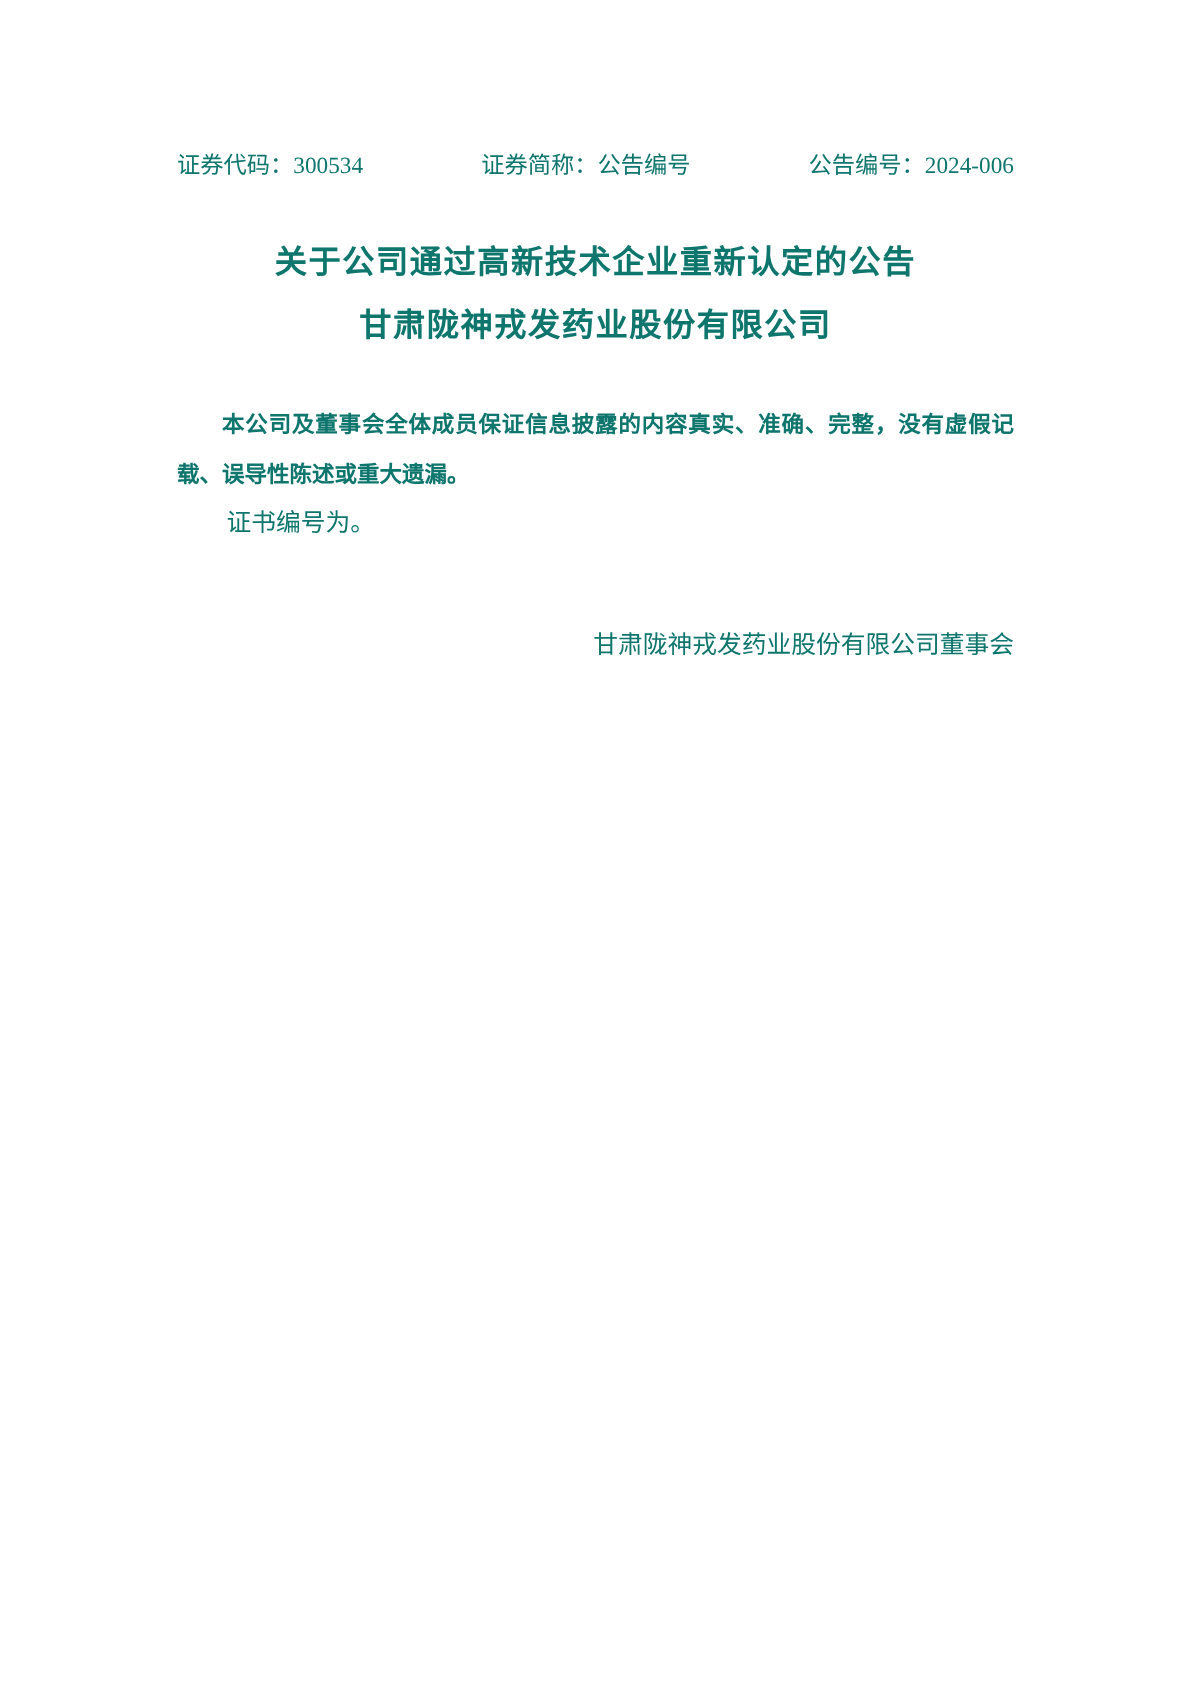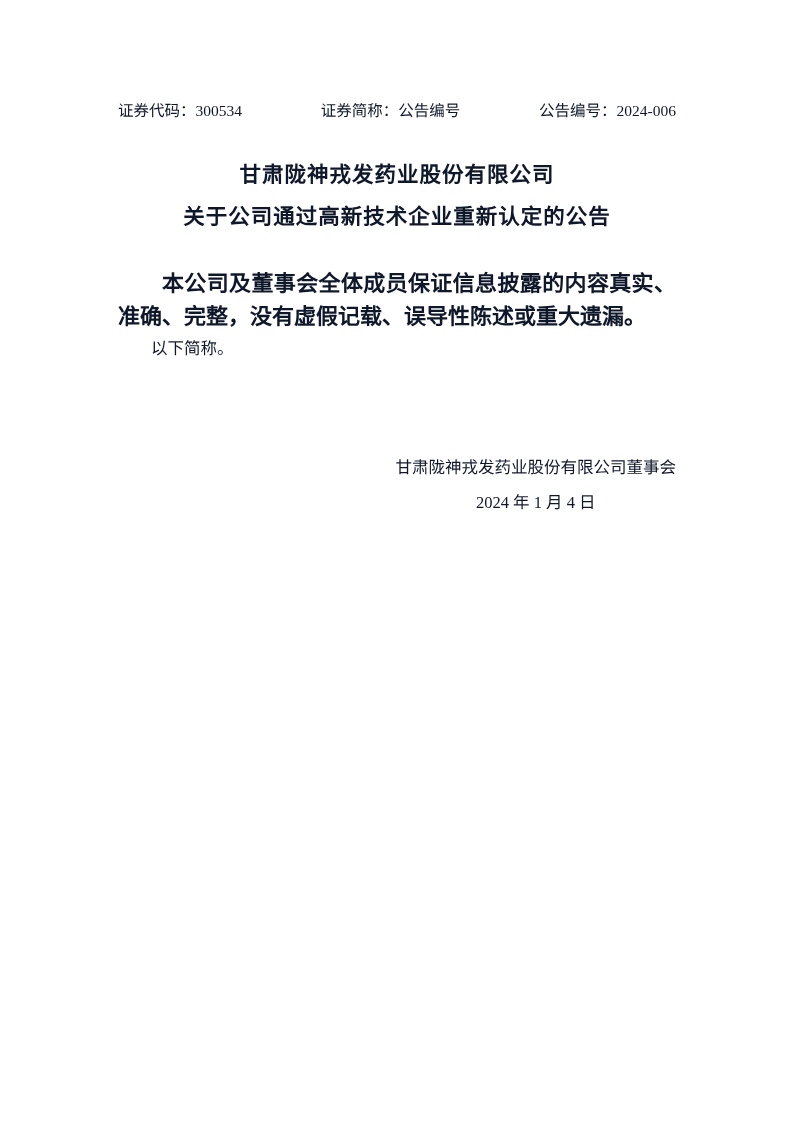--- a/index.html
+++ b/index.html
@@ -8,21 +8,21 @@
     background: #ffffff;
   }
   .page {
     position: relative;
     width: 793px;
     height: 1122px;
     margin: 0 auto;
     background: #ffffff;
     box-sizing: border-box;
     padding: 100px 117px 0 118px;
-    color: #0f172a;
+    color: #0f766e;
     font-family: "Liberation Serif", "DejaVu Serif", serif;
     overflow: hidden;
   }
   .header-row {
     display: flex;
     justify-content: space-between;
     align-items: baseline;
     font-size: 15.5px;
     line-height: 21px;
     margin-bottom: 33px;
@@ -34,21 +34,21 @@
     font-family: "Liberation Sans", "DejaVu Sans", sans-serif;
     font-weight: bold;
     font-size: 21.5px;
     line-height: 42px;
     letter-spacing: 1px;
   }
   .statement {
     margin: 29px 0 0 0;
     font-family: "Liberation Sans", "DejaVu Sans", sans-serif;
     font-weight: bold;
-    font-size: 22px;
+    font-size: 15px;
     line-height: 33px;
     text-indent: 2em;
     text-align: justify;
   }
   .body-para {
     margin: 0;
     font-size: 16.5px;
     line-height: 32.5px;
     text-indent: 2em;
     text-align: justify;
@@ -57,21 +57,21 @@
     margin-top: 24px;
   }
   .attachment {
     margin: 19px 0 0 0;
     font-size: 16.5px;
     line-height: 32.5px;
     text-indent: 2em;
     text-align: left;
   }
   .signature {
-    margin-top: 84px;
+    margin-top: 46px;
     display: flex;
     flex-direction: column;
     align-items: flex-end;
   }
   .signature-inner {
     display: inline-block;
     text-align: center;
     font-size: 16.5px;
     line-height: 35px;
   }
@@ -80,28 +80,27 @@
 <body>
 
 <div class="page">
 
   <div class="header-row">
     <span>证券代码：300534</span>
     <span>证券简称：公告编号</span>
     <span>公告编号：2024-006</span>
   </div>
 
+  <h1 class="doc-title">关于公司通过高新技术企业重新认定的公告</h1>
   <h1 class="doc-title">甘肃陇神戎发药业股份有限公司</h1>
-  <h1 class="doc-title">关于公司通过高新技术企业重新认定的公告</h1>
 
   <p class="statement">本公司及董事会全体成员保证信息披露的内容真实、准确、完整，没有虚假记载、误导性陈述或重大遗漏。</p>
 
-  <p class="body-para">以下简称。</p>
+  <p class="body-para">证书编号为。</p>
 
 
   <div class="signature">
     <div class="signature-inner">
       <div>甘肃陇神戎发药业股份有限公司董事会</div>
-      <div>2024 年 1 月 4 日</div>
     </div>
   </div>
 
 </div>
 
 </body></html>

